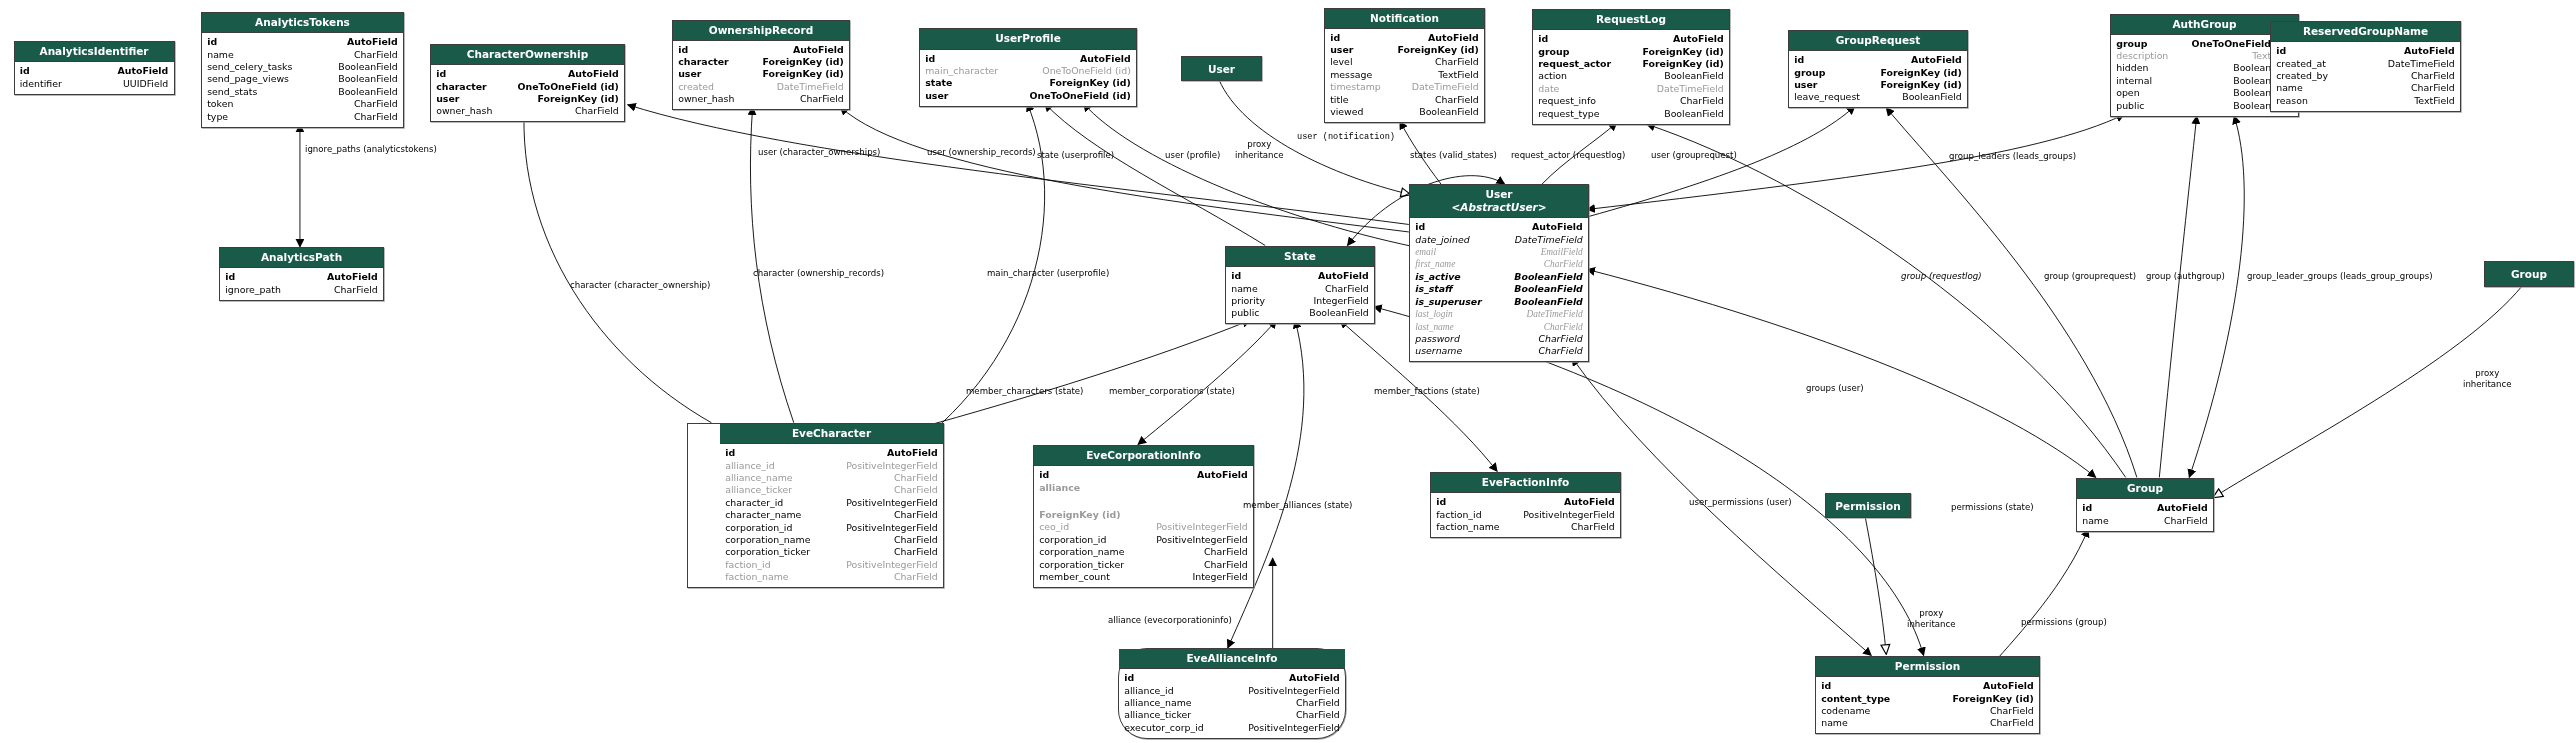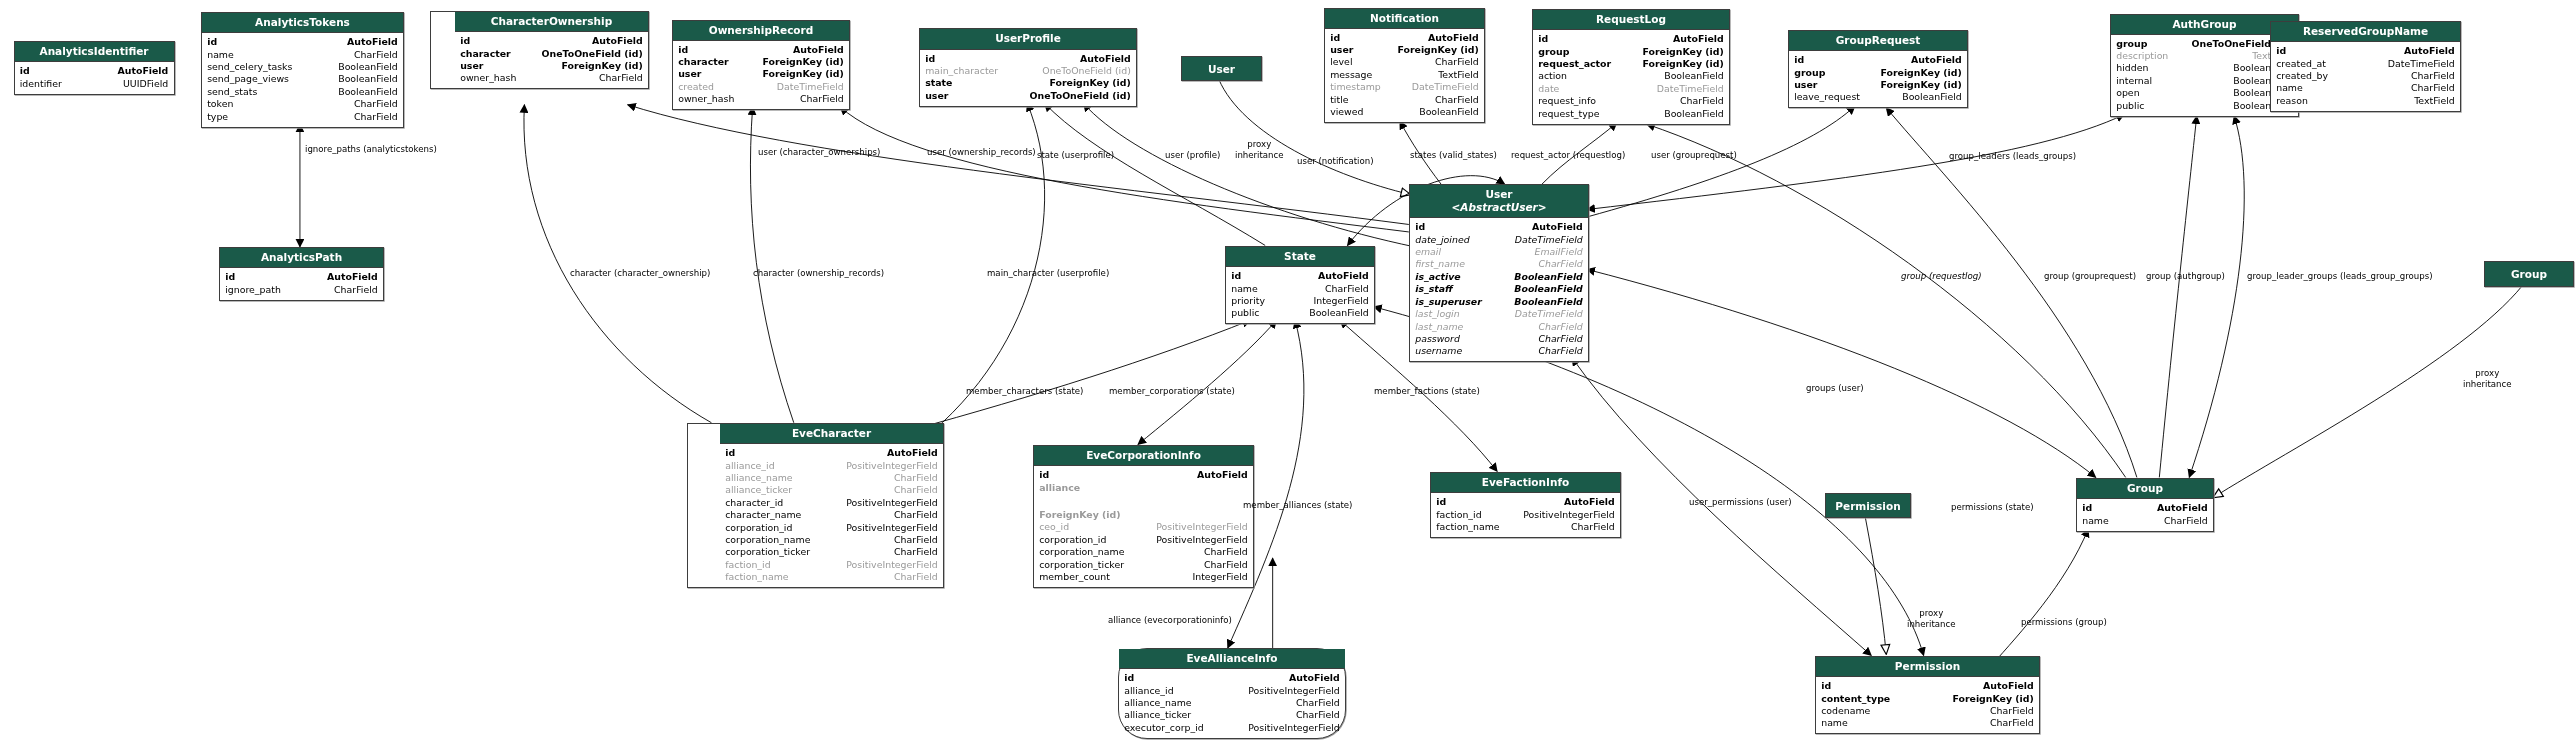--- a/index.html
+++ b/index.html
@@ -12,21 +12,21 @@
                 font-size:10.5px;padding:3px 6px;border-bottom:1.1px solid #3d3d3d;line-height:1.25;}
   .model-subtitle{font-style:italic;}
   .model-rows{padding:3px 5.2px 3.7px 5.2px;}
   .frow{display:flex;justify-content:space-between;gap:15px;font-size:9.4px;
         line-height:12.4px;white-space:nowrap;}
   .st-k{font-weight:bold;}
   .st-m{color:#9a9a9a;}
   .st-mk{color:#9a9a9a;font-weight:bold;flex-direction:column;}
   .st-i{font-style:italic;}
   .st-ib{font-style:italic;font-weight:bold;}
-  .st-im{font-style:italic;color:#9a9a9a;}
+  .st-im{font-style:italic;color:#9a9a9a;font-family:Liberation Serif, serif;}
   .proxy{position:absolute;z-index:2;background:#1a5a49;border:1.1px solid #3d3d3d;
          box-shadow:0.7px 0.7px 0 #9a9a9a;color:#fff;font-weight:bold;font-size:10.5px;
          display:flex;align-items:center;justify-content:center;}
   .edge-label{position:absolute;z-index:3;font-size:8.6px;color:#000;white-space:pre;
               text-align:center;line-height:1.3;}
 </style>
 </head>
 <body>
 
 <div id="canvas">
@@ -114,21 +114,21 @@
         <div class="frow st-n">
           <span>token</span>
           <span>CharField</span>
         </div>
         <div class="frow st-n">
           <span>type</span>
           <span>CharField</span>
         </div>
       </div>
     </div>
-    <div class="model" style="left: 430px; top: 11px; width: 193px; padding-left: 24px;">
+    <div class="model" style="left: 430px; top: 44px; width: 193px;">
       <div class="model-header">
         <div>CharacterOwnership</div>
       </div>
       <div class="model-rows">
         <div class="frow st-k">
           <span>id</span>
           <span>AutoField</span>
         </div>
         <div class="frow st-k">
           <span>character</span>
@@ -614,26 +614,26 @@
     <div class="proxy" style="left: 2484px; top: 261px; width: 88px; height: 24px;">
       <span>Group</span>
     </div>
     <div class="edge-label" style="left: 305px; top: 144px;">ignore_paths (analyticstokens)</div>
     <div class="edge-label" style="left: 758px; top: 147px;">user (character_ownerships)</div>
     <div class="edge-label" style="left: 927px; top: 147px;">user (ownership_records)</div>
     <div class="edge-label" style="left: 1037px; top: 150px;">state (userprofile)</div>
     <div class="edge-label" style="left: 1165px; top: 150px;">user (profile)</div>
     <div class="edge-label" style="left: 1235px; top: 139px;">proxy
 inheritance</div>
-    <div class="edge-label" style="left: 1297px; top: 156px;">user (notification)</div>
+    <div class="edge-label" style="left: 1297px; top: 132px; font-family: Liberation Mono, monospace;">user (notification)</div>
     <div class="edge-label" style="left: 1410px; top: 150px;">states (valid_states)</div>
     <div class="edge-label" style="left: 1511px; top: 150px;">request_actor (requestlog)</div>
     <div class="edge-label" style="left: 1651px; top: 150px;">user (grouprequest)</div>
     <div class="edge-label" style="left: 1949px; top: 151px;">group_leaders (leads_groups)</div>
-    <div class="edge-label" style="left: 570px; top: 268px; text-align: center;">character (character_ownership)</div>
+    <div class="edge-label" style="left: 570px; top: 280px; text-align: center;">character (character_ownership)</div>
     <div class="edge-label" style="left: 753px; top: 268px;">character (ownership_records)</div>
     <div class="edge-label" style="left: 987px; top: 268px;">main_character (userprofile)</div>
     <div class="edge-label" style="left: 1901px; top: 271px; font-style: italic;">group (requestlog)</div>
     <div class="edge-label" style="left: 2044px; top: 271px;">group (grouprequest)</div>
     <div class="edge-label" style="left: 2146px; top: 271px;">group (authgroup)</div>
     <div class="edge-label" style="left: 2247px; top: 271px;">group_leader_groups (leads_group_groups)</div>
     <div class="edge-label" style="left: 2463px; top: 368px;">proxy
 inheritance</div>
     <div class="edge-label" style="left: 966px; top: 386px;">member_characters (state)</div>
     <div class="edge-label" style="left: 1109px; top: 386px;">member_corporations (state)</div>

